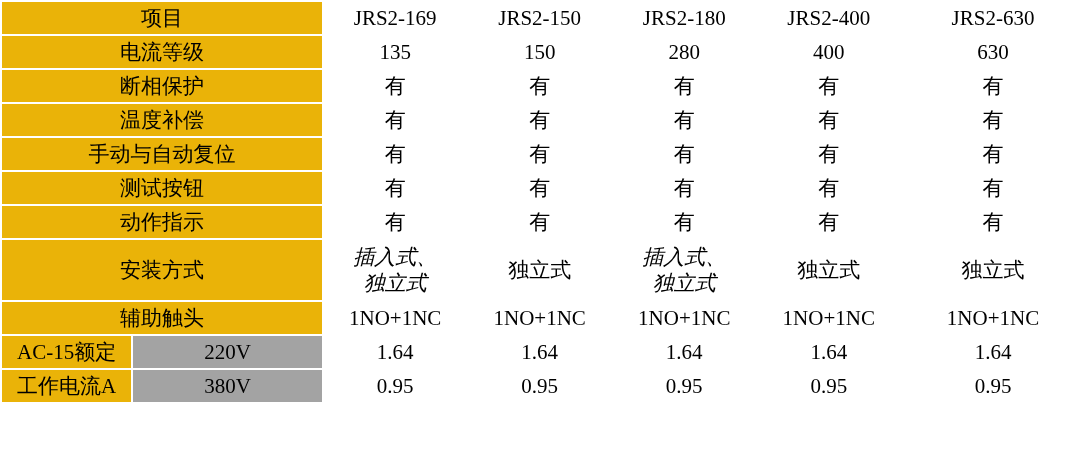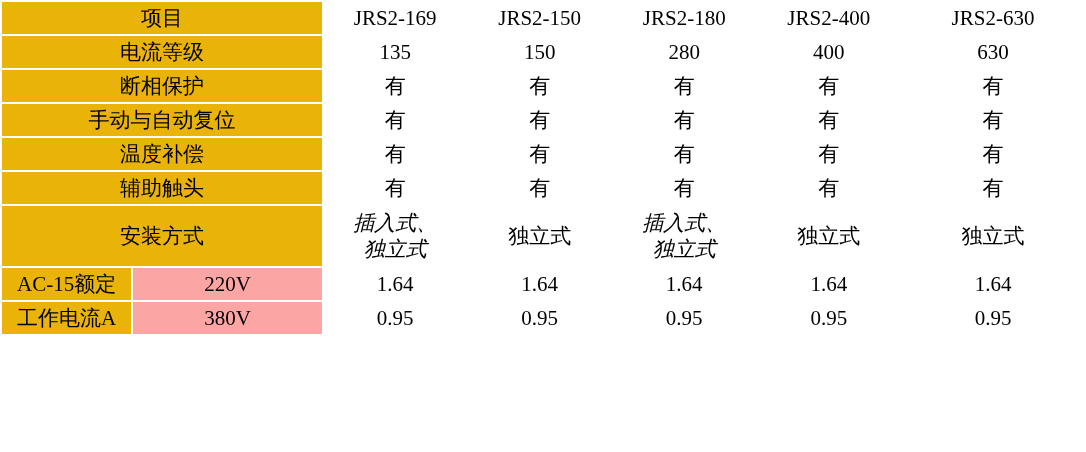--- a/index.html
+++ b/index.html
@@ -28,21 +28,21 @@
     padding: 0;
     line-height: 1.25;
   }
   
   .lbl {
     background: #eab308;
     color: #ffffff;
     font-weight: normal;
   }
   .lbl-sub {
-    background: #fca5a5;
+    background: #a3a3a3;
     color: #ffffff;
   }
   
   .val {
     background: #ffffff;
     color: #000000;
     font-family: "Liberation Serif", "DejaVu Serif", serif;
     margin-left: 11px;
   }
   .hdr-model {
@@ -96,62 +96,78 @@
     <tr class="row-h">
       <td class="lbl" colspan="2">断相保护</td>
       <td class="val">有</td>
       <td class="val">有</td>
       <td class="val">有</td>
       <td class="val">有</td>
       <td class="val">有</td>
     </tr>
 
     <tr class="row-h">
+      <td class="lbl" colspan="2">温度补偿</td>
+      <td class="val">有</td>
+      <td class="val">有</td>
+      <td class="val">有</td>
+      <td class="val">有</td>
+      <td class="val">有</td>
+    </tr>
+
+    <tr class="row-h">
       <td class="lbl" colspan="2">手动与自动复位</td>
       <td class="val">有</td>
       <td class="val">有</td>
       <td class="val">有</td>
       <td class="val">有</td>
       <td class="val">有</td>
     </tr>
 
     <tr class="row-h">
-      <td class="lbl" colspan="2">温度补偿</td>
+      <td class="lbl" colspan="2">测试按钮</td>
       <td class="val">有</td>
       <td class="val">有</td>
       <td class="val">有</td>
       <td class="val">有</td>
       <td class="val">有</td>
     </tr>
 
     <tr class="row-h">
-      <td class="lbl" colspan="2">辅助触头</td>
+      <td class="lbl" colspan="2">动作指示</td>
       <td class="val">有</td>
       <td class="val">有</td>
       <td class="val">有</td>
       <td class="val">有</td>
       <td class="val">有</td>
     </tr>
-
 
     <tr class="row-install">
       <td class="lbl" colspan="2">安装方式</td>
       <td class="val twoline">
         <div>插入式、</div>
         <div>独立式</div>
       </td>
       <td class="val">独立式</td>
       <td class="val twoline">
         <div>插入式、</div>
         <div>独立式</div>
       </td>
       <td class="val">独立式</td>
       <td class="val">独立式</td>
     </tr>
 
+    <tr class="row-h">
+      <td class="lbl" colspan="2">辅助触头</td>
+      <td class="val small">1NO+1NC</td>
+      <td class="val small">1NO+1NC</td>
+      <td class="val small">1NO+1NC</td>
+      <td class="val small">1NO+1NC</td>
+      <td class="val small">1NO+1NC</td>
+    </tr>
 
     <tr class="row-h">
       <td class="lbl small">AC-15额定</td>
       <td class="lbl-sub small">220V</td>
       <td class="val">1.64</td>
       <td class="val">1.64</td>
       <td class="val">1.64</td>
       <td class="val">1.64</td>
       <td class="val">1.64</td>
     </tr>

